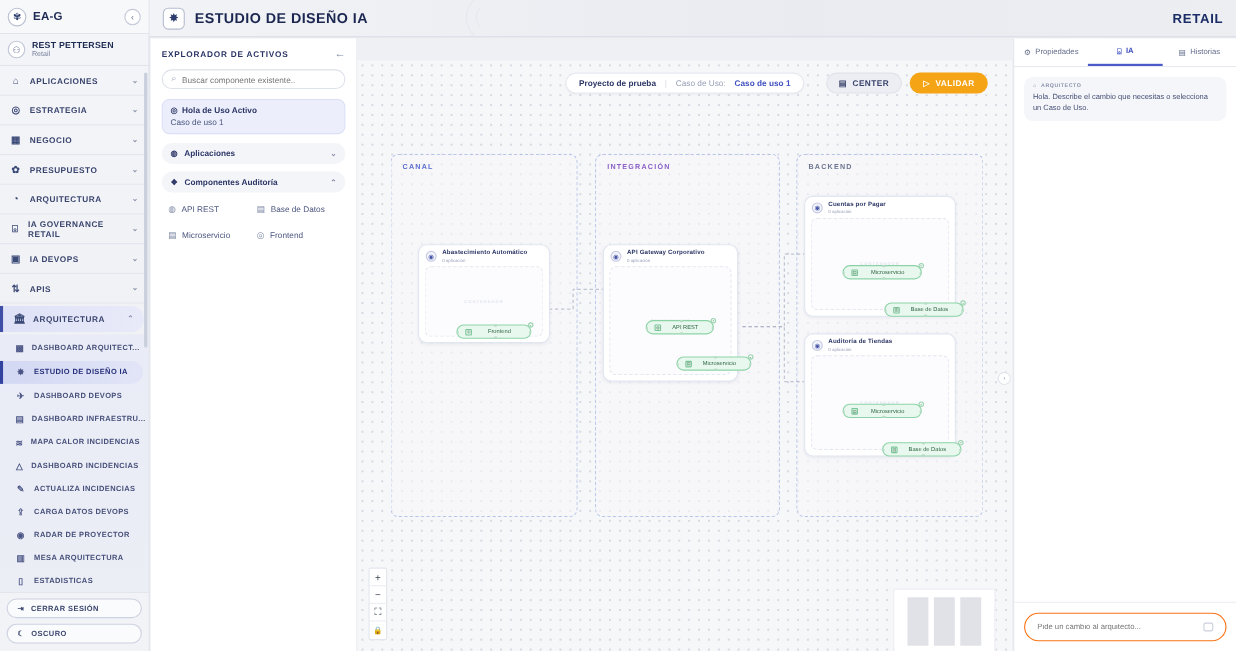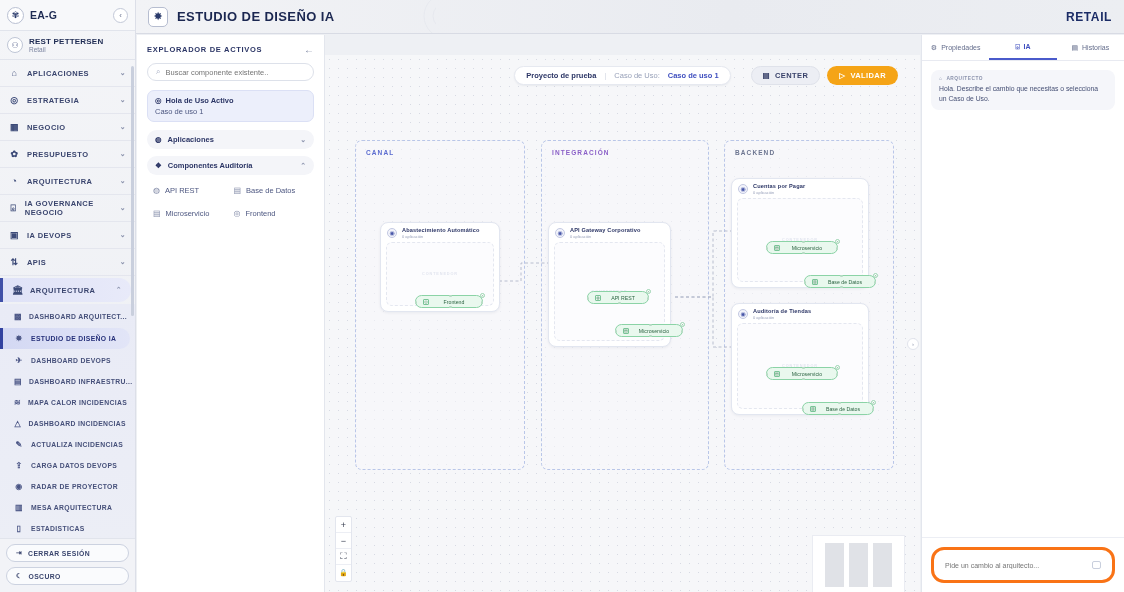--- a/index.html
+++ b/index.html
@@ -156,21 +156,21 @@
   .rtabs { display:flex; height:26px; border-bottom:1px solid #e8eaf1; }
   .rtab { flex:1; display:flex; align-items:center; justify-content:center; gap:4px;
           font-size:7px; color:#636c8b; }
   .rtab.active { color:#3f4fbf; border-bottom:2px solid #4a5acb; font-weight:bold; }
   .chat { flex:1; padding:9px; }
   .bubble { background:#f5f6fa; border-radius:8px; padding:6px 8px; }
   .b-from { display:flex; align-items:center; gap:4px; font-size:4.8px; font-weight:bold;
             letter-spacing:.5px; color:#8b93ad; margin-bottom:3px; }
   .b-text { font-size:6.8px; color:#454f74; line-height:1.45; }
   .composer { border-top:1px solid #eceef4; padding:9px; }
-  .cbox { height:36px; border:3px solid #f97316; border-radius:13px; display:flex; align-items:center;
+  .cbox { height:26px; border:1px solid #f97316; border-radius:13px; display:flex; align-items:center;
           padding:0 11px; gap:6px; }
   .cbox input { border:none; outline:none; flex:1; font-size:7px; color:#5a6382;
                 font-family:"Liberation Sans",sans-serif; background:transparent; }
   .send { width:9px; height:8px; border:1px solid #c9cfdd; border-radius:2px; }
 </style>
 </head>
 <body>
 
 <div class="app">
 
@@ -209,21 +209,21 @@
             <span>PRESUPUESTO</span>
             <span class="chev">⌄</span>
           </div>
           <div class="sb-group">
             <span class="gi">◔</span>
             <span>ARQUITECTURA</span>
             <span class="chev">⌄</span>
           </div>
           <div class="sb-group">
             <span class="gi">⌺</span>
-            <span>IA GOVERNANCE NEGOCIO</span>
+            <span>IA GOVERNANCE RETAIL</span>
             <span class="chev">⌄</span>
           </div>
           <div class="sb-group">
             <span class="gi">▣</span>
             <span>IA DEVOPS</span>
             <span class="chev">⌄</span>
           </div>
           <div class="sb-group">
             <span class="gi">⇅</span>
             <span>APIS</span>

